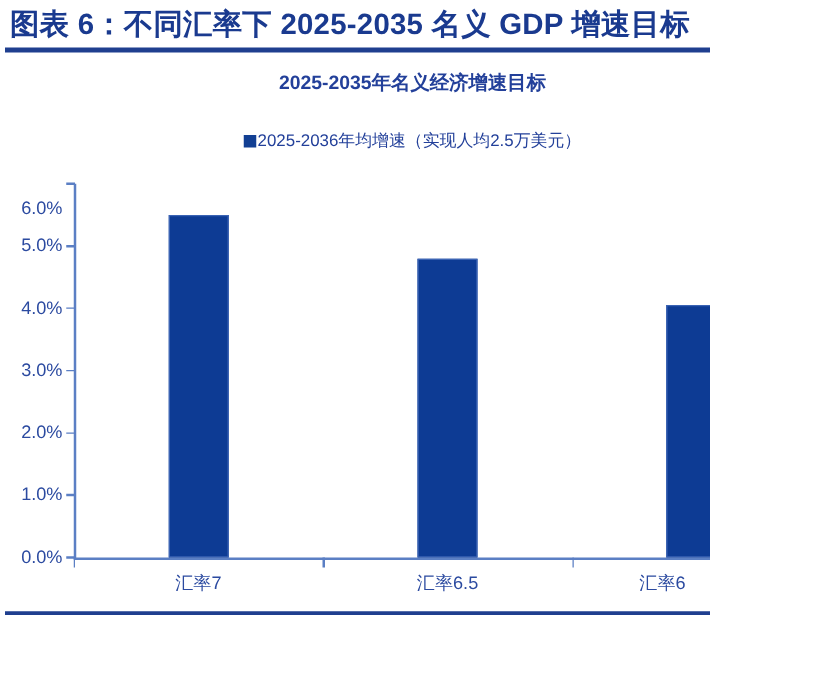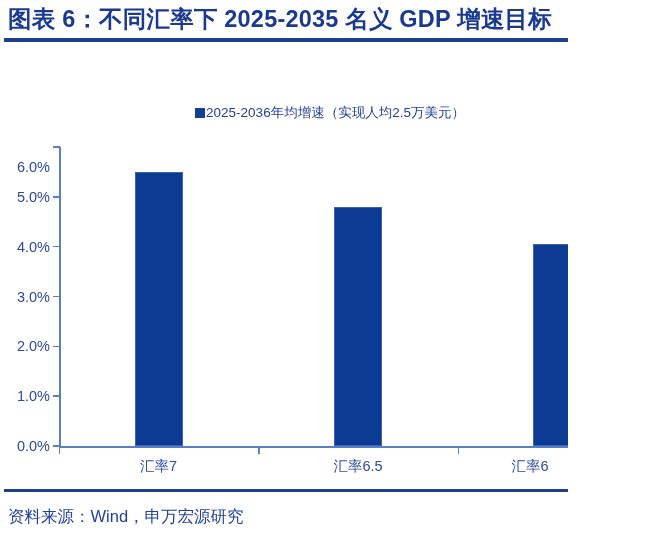--- a/index.html
+++ b/index.html
@@ -180,20 +180,21 @@
 </head>
 <body>
 
 <div class="figure">
 
   <div class="title-block">
     <div class="title-text">图表 6：不同汇率下 2025-2035 名义 GDP 增速目标</div>
     <div class="title-rule"></div>
   </div>
 
+  <div class="subtitle">2025-2035年名义经济增速目标</div>
 
   <div class="legend">
     <span class="legend-swatch"></span>
     <span class="legend-label">2025-2036年均增速（实现人均2.5万美元）</span>
   </div>
 
   <div class="plot">
     <div class="y-axis-labels" id="y-axis-labels">
         <div class="y-tick-label" style="top: 313px;">0.0%</div>
         <div class="y-tick-label" style="top: 263.167px;">1.0%</div>
@@ -226,15 +227,14 @@
         <div class="bar" title="汇率6 4.05%" style="left: 474.333px; width: 48px; height: 201.825px; background: rgb(13, 59, 148);"></div>
       </div>
     <div class="x-labels" id="x-labels">
         <div class="x-label" style="left: 99.6667px;">汇率7</div>
         <div class="x-label" style="left: 299px;">汇率6.5</div>
         <div class="x-label" style="left: 471px;">汇率6</div>
       </div>
   </div>
 
   <div class="footer-rule"></div>
-  <div class="footer-text">资料来源：Wind，申万宏源研究</div>
 
 </div>
 
 </body></html>

